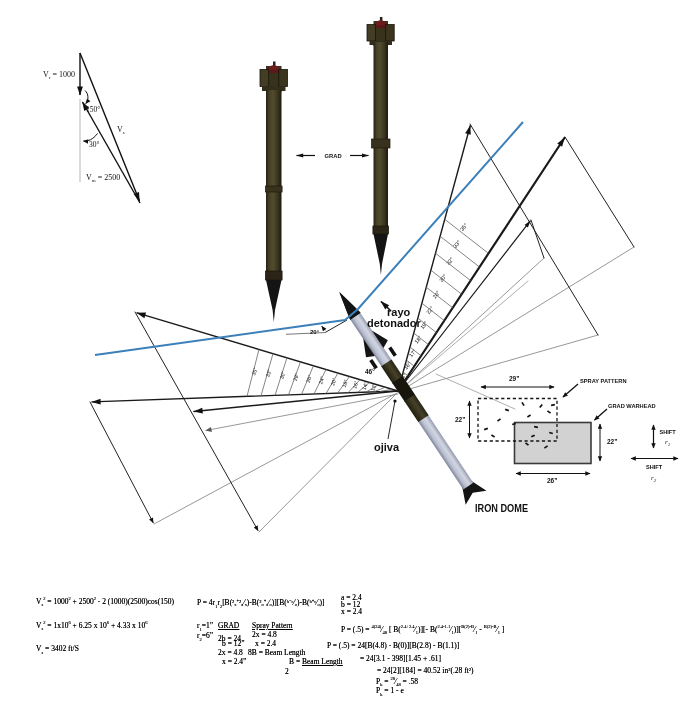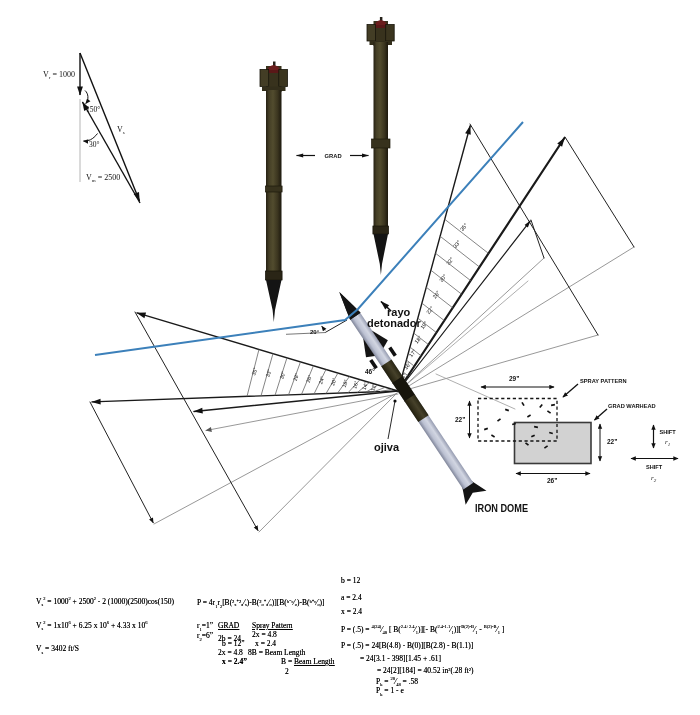--- a/index.html
+++ b/index.html
@@ -259,26 +259,26 @@
 <div class="eq" style="left:197px;top:621px;">r<sub>1</sub>=1”</div>
 <div class="eq" style="left:197px;top:631px;">r<sub>2</sub>=6”</div>
 <div class="eq" style="left:218px;top:621px;"><span class="un">GRAD</span></div>
 <div class="eq" style="left:252px;top:621px;"><span class="un">Spray Pattern</span></div>
 <div class="eq" style="left:218px;top:634px;">2b = 24</div>
 <div class="eq" style="left:252px;top:630px;">2x = 4.8</div>
 <div class="eq" style="left:222px;top:639px;">b = 12”</div>
 <div class="eq" style="left:255px;top:639px;">x = 2.4</div>
 <div class="eq" style="left:218px;top:648px;">2x = 4.8</div>
 <div class="eq" style="left:248px;top:648px;">8B = Beam Length</div>
-<div class="eq" style="left:222px;top:657px;font-weight:bold;">x = 2.4”</div>
-<div class="eq" style="left:240px;top:657px;padding-left:41px;">B = <span class="un">Beam Length</span></div>
+<div class="eq" style="left:222px;top:657px;">x = 2.4”</div>
+<div class="eq" style="left:248px;top:657px;padding-left:41px;">B = <span class="un">Beam Length</span></div>
 <div class="eq" style="left:285px;top:667px;">2</div>
 
 <div class="eq" style="left:341px;top:593px;">a =  2.4</div>
-<div class="eq" style="left:341px;top:576px;">b = 12</div>
+<div class="eq" style="left:341px;top:600px;">b = 12</div>
 <div class="eq" style="left:341px;top:607px;">x = 2.4</div>
 <div class="eq" style="left:341px;top:624px;">P = (.5) = <sup>4(24)</sup>⁄<sub>48</sub> [ B(<sup>2.4+2.4</sup>⁄<sub>1</sub>)][- B(<sup>2.4-1.1</sup>⁄<sub>1</sub>)][<sup>B(2)-B</sup>⁄<sub>1</sub> - <sup>B(2)-B</sup>⁄<sub>1</sub> ]</div>
-<div class="eq" style="left:341px;top:641px;">P = (.5) = 24[B(4.8) - B(0)][B(2.8) - B(1.1)]</div>
+<div class="eq" style="left:327px;top:641px;">P = (.5) = 24[B(4.8) - B(0)][B(2.8) - B(1.1)]</div>
 <div class="eq" style="left:360px;top:654px;">= 24[3.1 - 398][1.45 + .61]</div>
 <div class="eq" style="left:377px;top:666px;">= 24[2][184] = 40.52 in²(.28 ft²)</div>
 <div class="eq" style="left:376px;top:676px;">P<sub>k</sub> = <sup>28</sup>⁄<sub>48</sub> = .58</div>
 <div class="eq" style="left:376px;top:686px;">P<sub>k</sub> = 1 - e</div>
 </div>
 
 </body></html>

